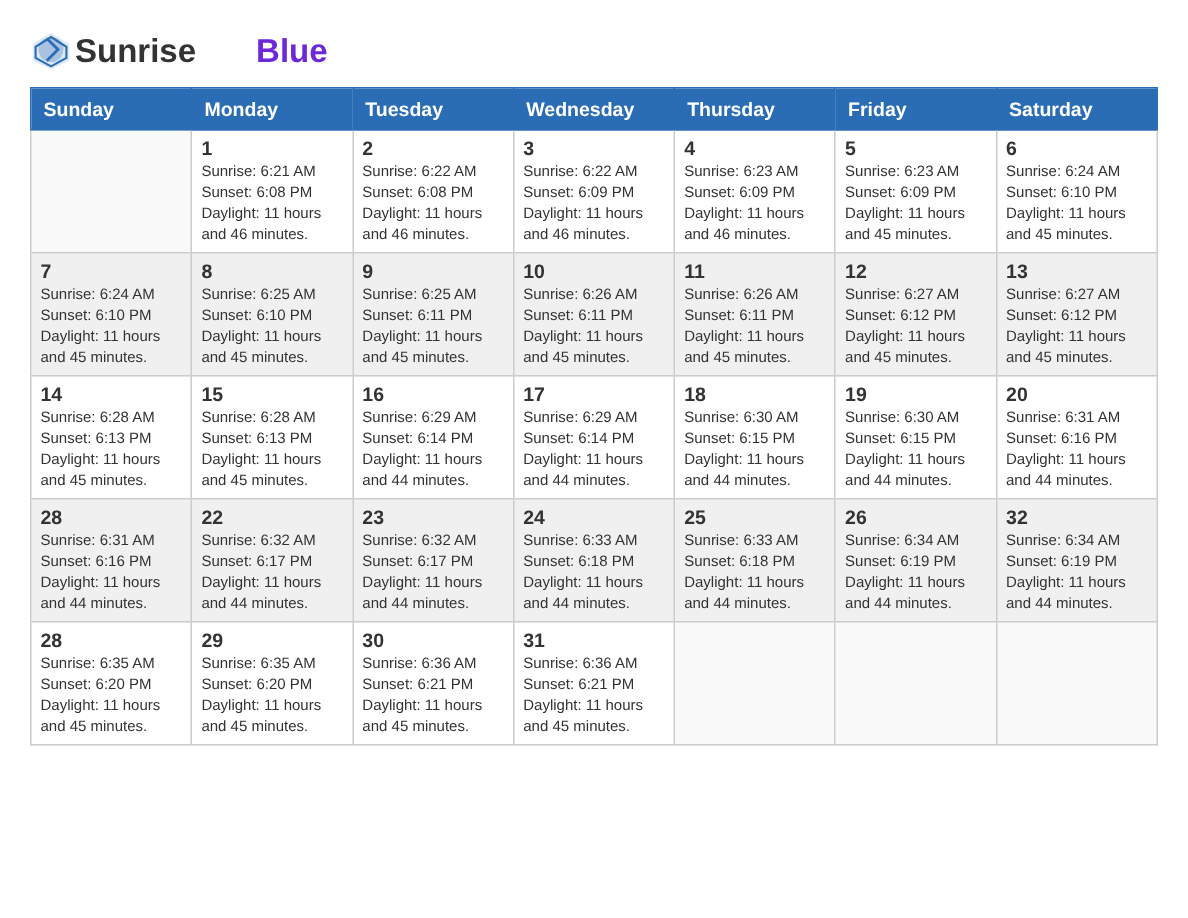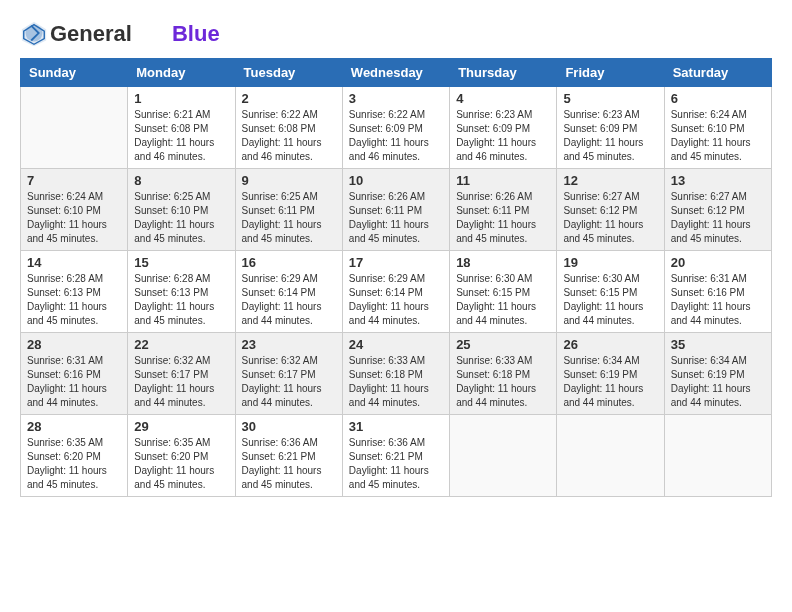--- a/index.html
+++ b/index.html
@@ -92,21 +92,21 @@
 
 <div class="header">
   <div class="logo">
     <svg class="logo-icon" viewBox="0 0 30 30" xmlns="http://www.w3.org/2000/svg">
       <polygon points="15,2 28,10 28,22 15,28 2,22 2,10" fill="#2a6db5" opacity="0.15"></polygon>
       <polygon points="15,5 26,12 26,20 15,26 4,20 4,12" fill="none" stroke="#2a6db5" stroke-width="1.5"></polygon>
       <path d="M8,8 Q15,2 22,8 Q26,13 22,20 Q15,26 8,20 Q4,13 8,8Z" fill="#2a6db5" opacity="0.3"></path>
       <path d="M12,6 L20,14 L12,22" fill="none" stroke="#2a6db5" stroke-width="2"></path>
     </svg>
     <span>
-      <span class="logo-text-general">General</span><span class="logo-text-blue">Blue</span>
+      <span class="logo-text-general">Sunrise</span><span class="logo-text-blue">Blue</span>
     </span>
   </div>
 </div>
 
 <table class="calendar">
   <thead>
     <tr>
     <th>Sunday</th>
         <th>Monday</th>
         <th>Tuesday</th>
@@ -275,21 +275,21 @@
 Sunset: 6:18 PM
 Daylight: 11 hours and 44 minutes.</div>
         </td>
         <td>
           <div class="day-number">26</div>
           <div class="day-info" style="white-space: pre-line;">Sunrise: 6:34 AM
 Sunset: 6:19 PM
 Daylight: 11 hours and 44 minutes.</div>
         </td>
         <td>
-          <div class="day-number">35</div>
+          <div class="day-number">32</div>
           <div class="day-info" style="white-space: pre-line;">Sunrise: 6:34 AM
 Sunset: 6:19 PM
 Daylight: 11 hours and 44 minutes.</div>
         </td>
       </tr>
       <tr>
         <td>
           <div class="day-number">28</div>
           <div class="day-info" style="white-space: pre-line;">Sunrise: 6:35 AM
 Sunset: 6:20 PM

